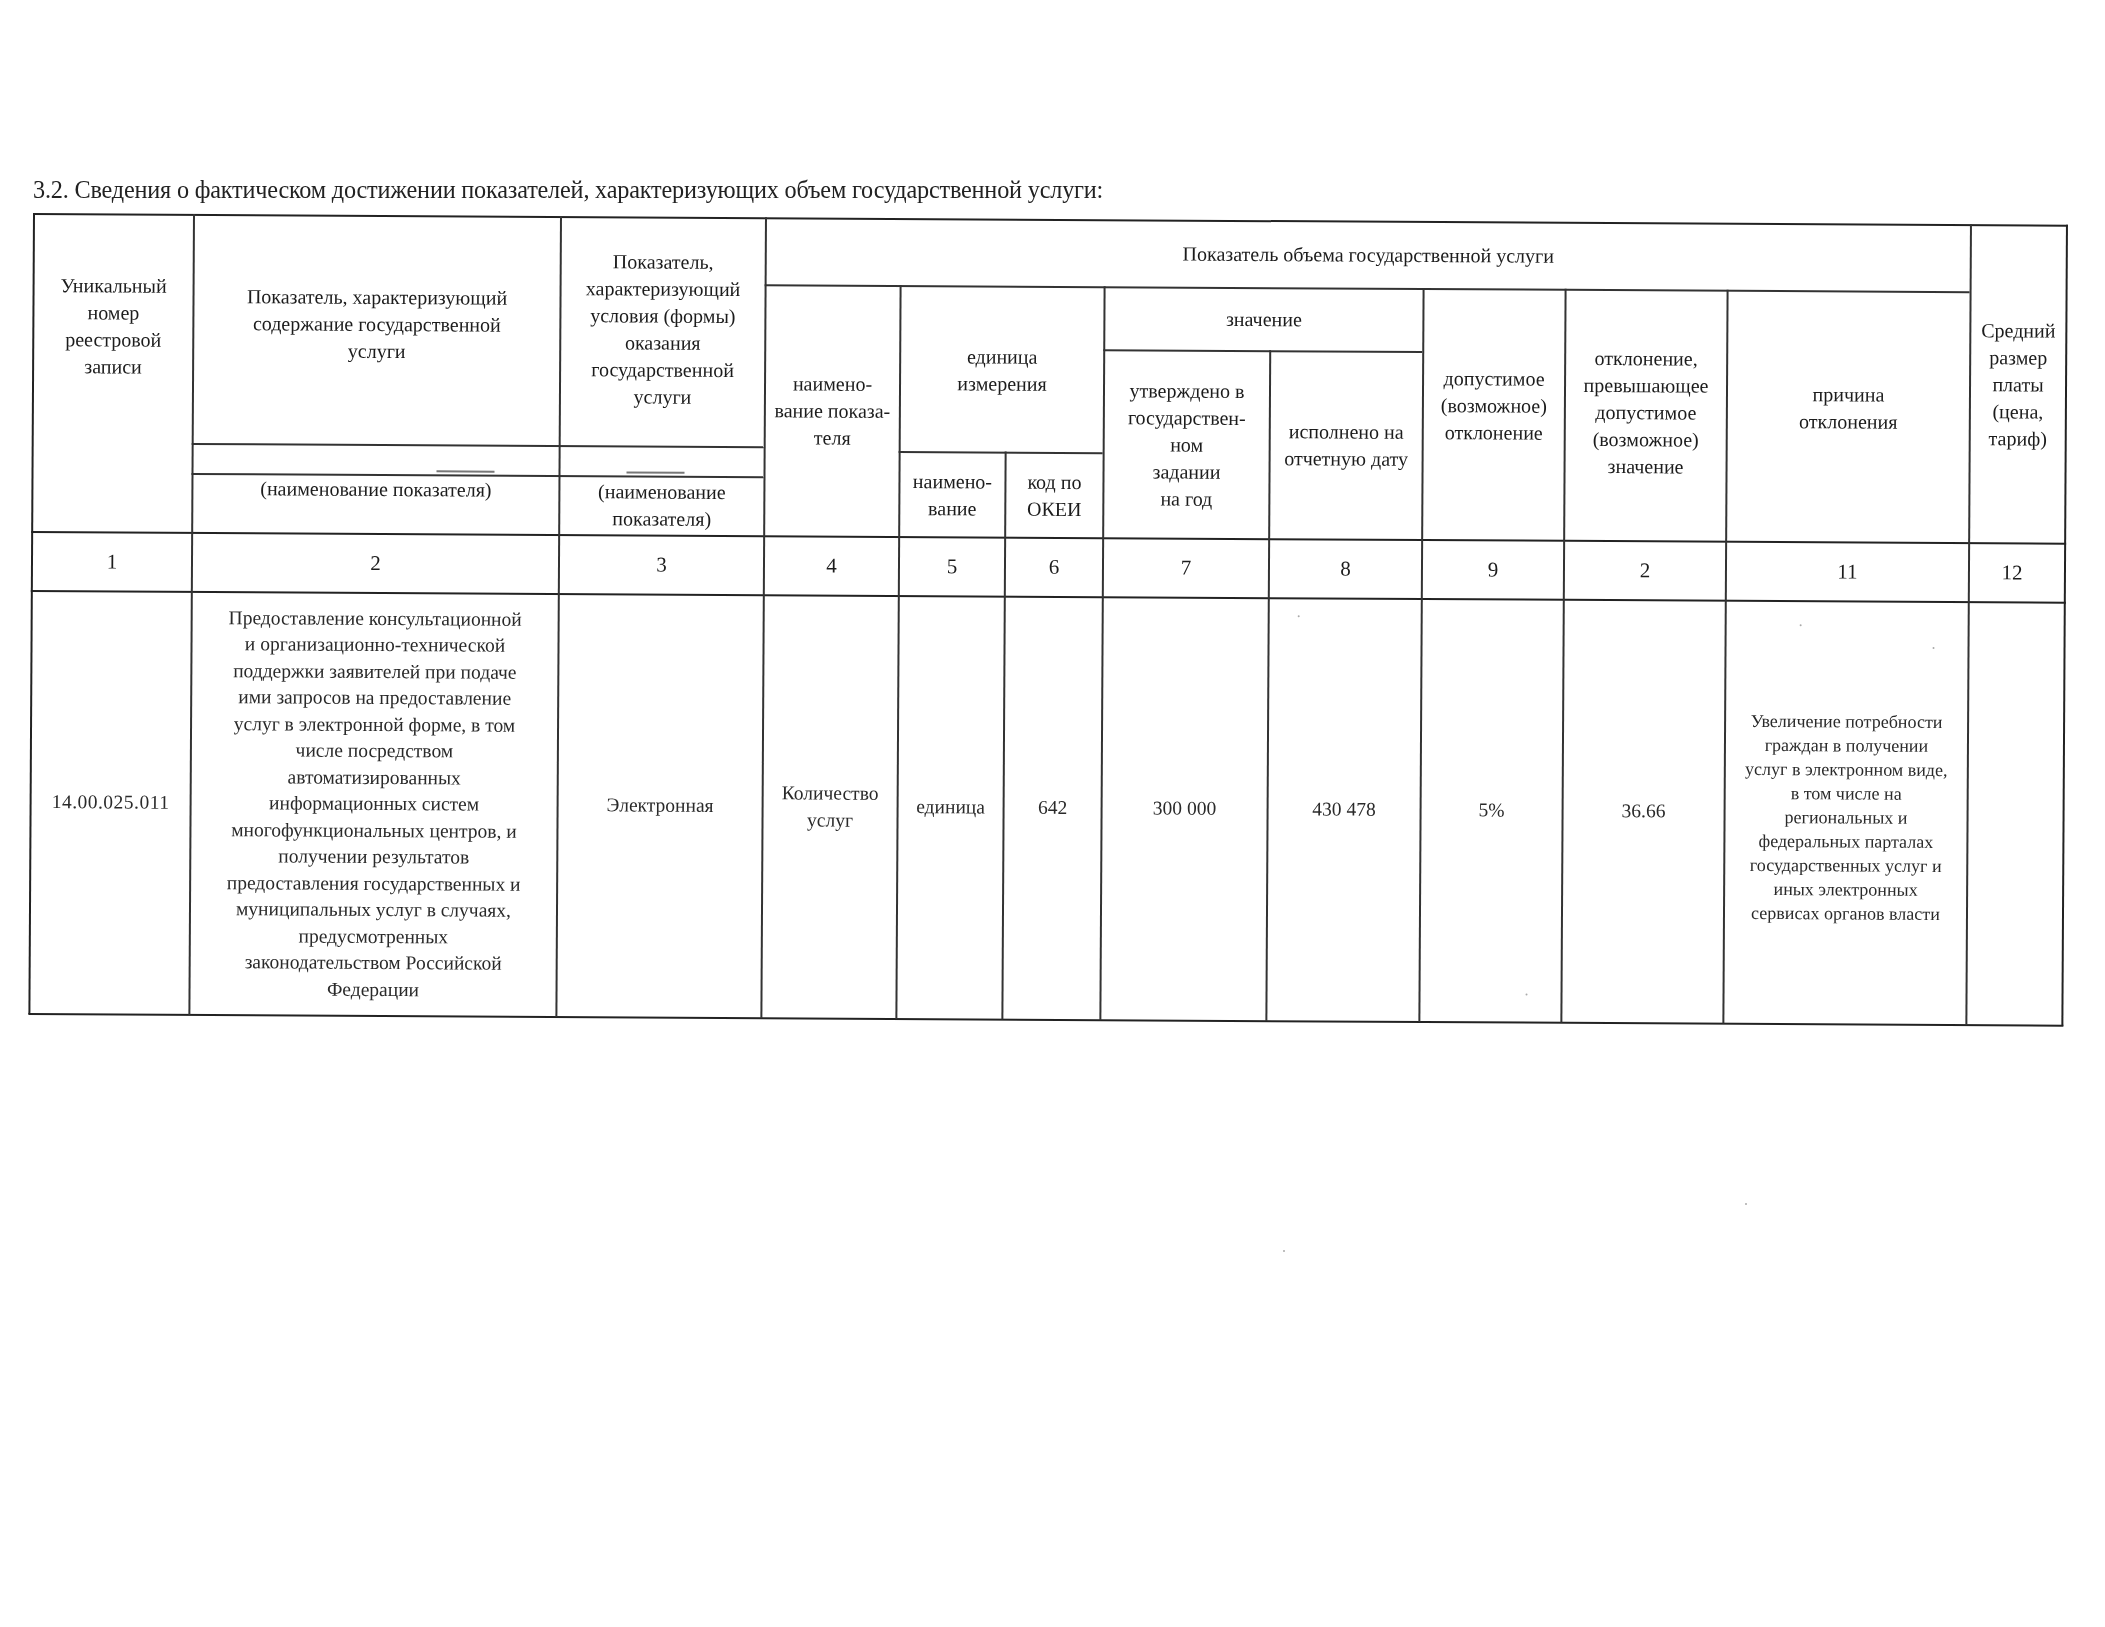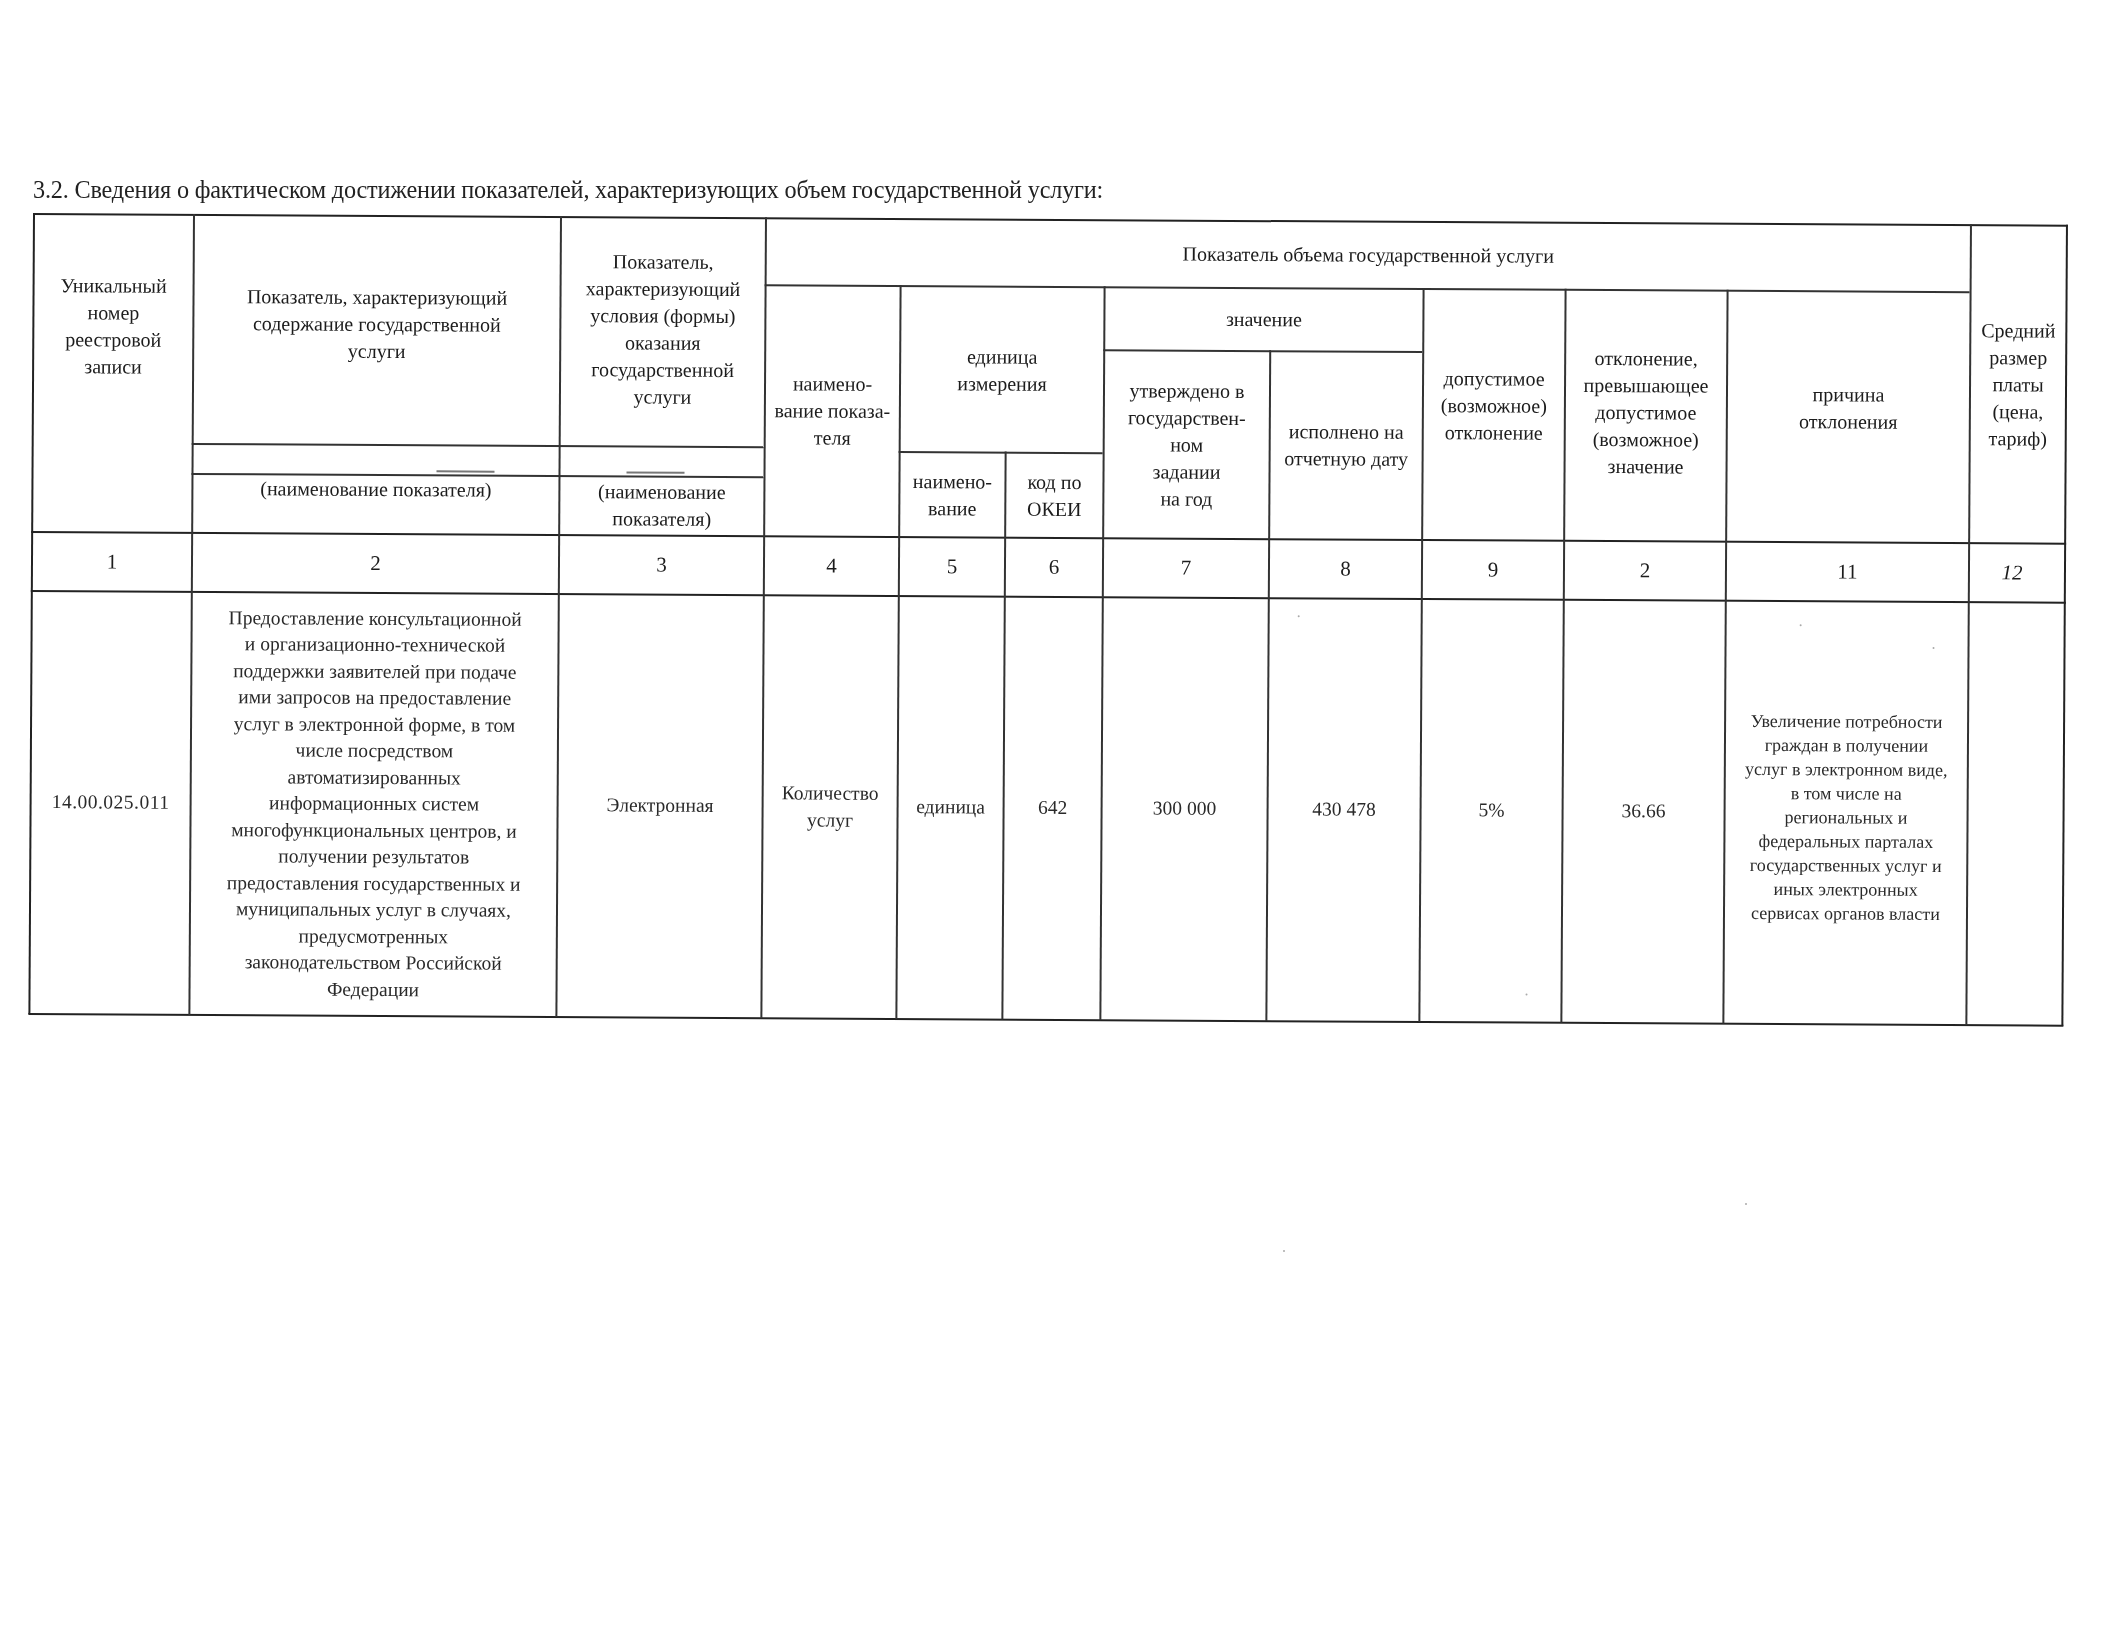--- a/index.html
+++ b/index.html
@@ -110,21 +110,21 @@
   <div class="cell num" style="left:195px; top:533px; width:365px; height:57px;">2</div>
   <div class="cell num" style="left:562px; top:533px; width:203px; height:57px;">3</div>
   <div class="cell num" style="left:767px; top:533px; width:133px; height:57px;">4</div>
   <div class="cell num" style="left:902px; top:533px; width:104px; height:57px;">5</div>
   <div class="cell num" style="left:1008px; top:533px; width:96px; height:57px;">6</div>
   <div class="cell num" style="left:1106px; top:533px; width:164px; height:57px;">7</div>
   <div class="cell num" style="left:1272px; top:533px; width:151px; height:57px;">8</div>
   <div class="cell num" style="left:1425px; top:533px; width:140px; height:57px;">9</div>
   <div class="cell num" style="left:1567px; top:533px; width:160px; height:57px;">2</div>
   <div class="cell num" style="left:1729px; top:533px; width:241px; height:57px;">11</div>
-  <div class="cell num" style="left:1972px; top:533px; width:84px; height:57px;font-style:italic;">12</div>
+  <div class="cell num" style="left:1972px; top:533px; width:84px; height:57px;">12</div>
 
   <div class="cell data" style="left:35px; top:592px; width:158px; height:421px; letter-spacing:0.5px;">14.00.025.011</div>
   <div class="cell data pre" style="left:195px; top:592px; width:365px; height:421px; padding:0 2px;">Предоставление консультационной
 и организационно-технической
 поддержки заявителей при подаче
 ими запросов на предоставление
 услуг в электронной форме, в том
 числе посредством
 автоматизированных
 информационных систем

